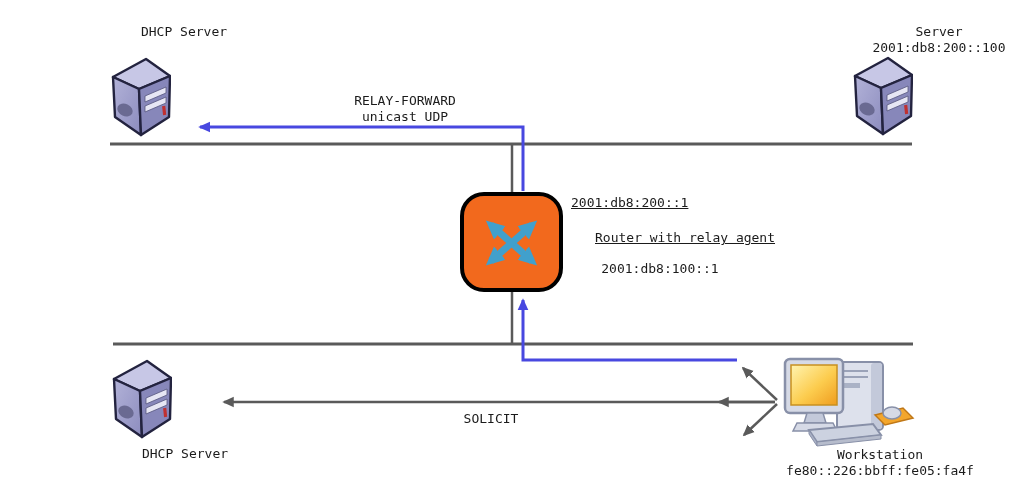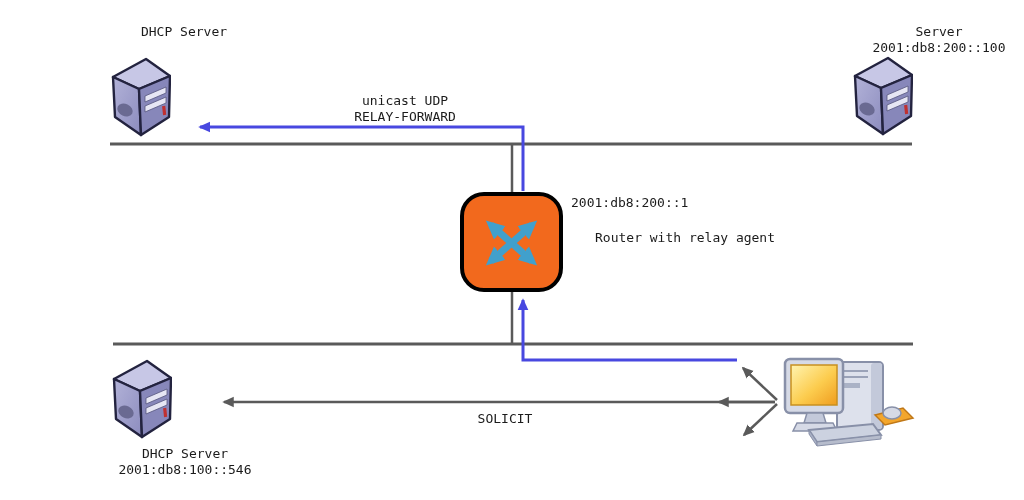--- a/index.html
+++ b/index.html
@@ -2,21 +2,21 @@
 <html style="--arrow_blue: #4848e0; --line_gray: #5a5a5a; --router_fill: #f2691d; --router_x: #41a0cc; --text: #1b1b1b;"><head>
 <meta charset="utf-8">
 <style>
   html,body{margin:0;padding:0;background:#fff;}
   #canvas{
     position:relative;width:1024px;height:500px;background:#fff;overflow:hidden;
     font-family:"DejaVu Sans Mono","Liberation Mono",monospace;
     font-size:13px;line-height:16px;color:#1b1b1b;
   }
   .label{position:absolute;text-align:center;white-space:nowrap;}
-  .label.left{text-align:right;}
+  .label.left{text-align:right;text-decoration:underline;}
   svg{position:absolute;overflow:visible;}
   #wires{left:0;top:0;}
   .gline{stroke:var(--line_gray);fill:none;}
   .bline{stroke:var(--arrow_blue);fill:none;}
   .fill-gray{fill:var(--line_gray);}
   .fill-blue{fill:var(--arrow_blue);}
   .router-body{fill:var(--router_fill);stroke:#000;}
   .router-x{stroke:var(--router_x);}
   .fill-x{fill:var(--router_x);}
 </style>
@@ -125,32 +125,36 @@
   <div class="label" style="left:94px;top:24px;width:180px">
     <div>DHCP Server</div>
   </div>
 
   <div class="label" style="left:849px;top:24px;width:180px">
     <div>Server</div>
     <div>2001:db8:200::100</div>
   </div>
 
   <div class="label" style="left:315px;top:93px;width:180px">
+    <div>RELAY-FORWARD</div>
     <div>unicast UDP</div>
-    <div>RELAY-FORWARD</div>
   </div>
 
   <div class="label left" style="left:571px;top:195px">2001:db8:200::1</div>
 
   <div class="label left" style="left:595px;top:230px">Router with relay agent</div>
 
   <div class="label" style="left:560px;top:261px;width:200px">
+    <div>2001:db8:100::1</div>
   </div>
 
-  <div class="label" style="left:445px;top:411px;width:120px">SOLICIT</div>
+  <div class="label" style="left:431px;top:411px;width:120px">SOLICIT</div>
 
   <div class="label" style="left:85px;top:446px;width:200px">
     <div>DHCP Server</div>
-    <div>2001:db8:100::546</div>
   </div>
 
+  <div class="label" style="left:780px;top:447px;width:200px">
+    <div>Workstation</div>
+    <div>fe80::226:bbff:fe05:fa4f</div>
+  </div>
 
 </div>
 
 </body></html>

